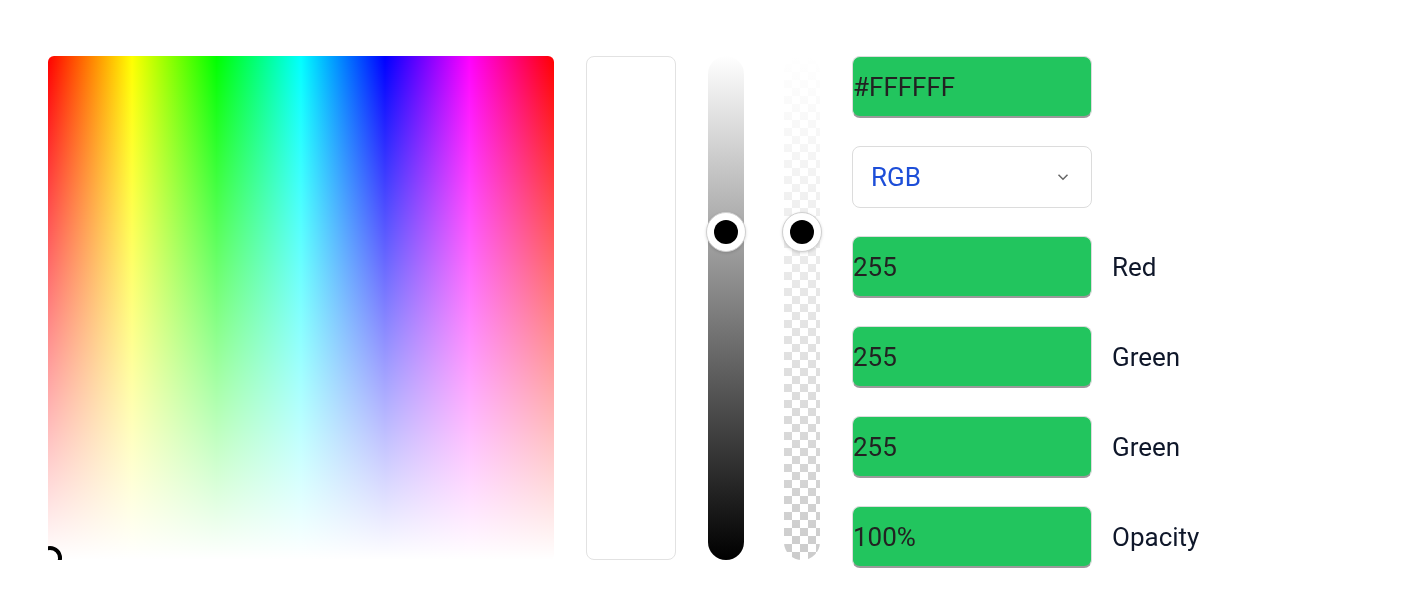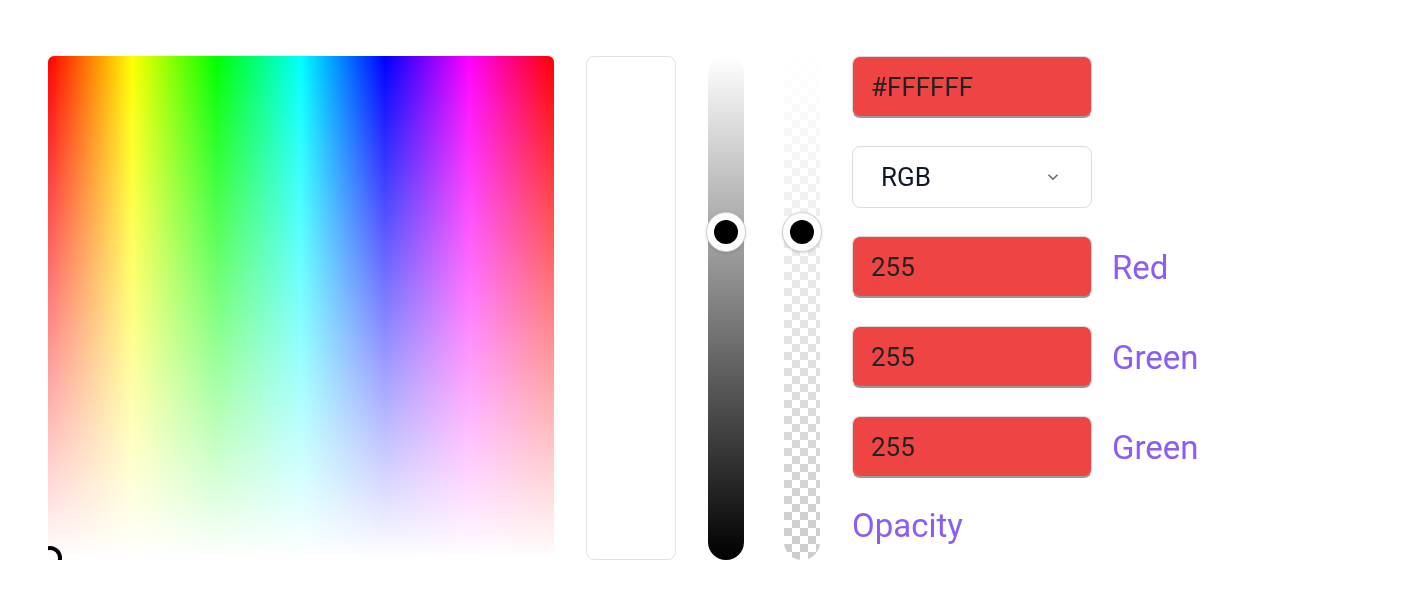--- a/index.html
+++ b/index.html
@@ -107,40 +107,40 @@
       display: flex;
       align-items: center;
       gap: 20px;
     }
     .text-input {
       width: 240px;
       height: 62px;
       border: 1px solid #dcdcdc;
       border-bottom: 2px solid #9a9a9a;
       border-radius: 8px;
-      padding: 0 18px;
+      padding: 0 0;
       font-size: 26px;
       color: #222222;
-      background: #ef4444;
+      background: #22c55e;
       font-family: inherit;
       outline: none;
     }
     .select-wrap {
       position: relative;
       width: 240px;
       height: 62px;
     }
     .select-box {
       width: 100%;
       height: 100%;
       border: 1px solid #dcdcdc;
       border-radius: 8px;
-      padding: 0 28px;
+      padding: 0 18px;
       font-size: 26px;
-      color: #0f172a;
+      color: #1d4ed8;
       background: #ffffff;
       display: flex;
       align-items: center;
       justify-content: space-between;
       cursor: pointer;
     }
     .chevron {
       width: 20px;
       height: 20px;
       display: flex;
@@ -148,22 +148,22 @@
       justify-content: center;
     }
     .chevron svg {
       width: 18px;
       height: 18px;
       stroke: #666666;
       stroke-width: 2;
       fill: none;
     }
     .field-label {
-      font-size: 33px;
-      color: #8b5cf6;
+      font-size: 26px;
+      color: #0f172a;
     }
     .fields-wide {
       display: flex;
       flex-direction: column;
       gap: 28px;
     }
   </style>
 </head>
 <body>
 
@@ -218,18 +218,19 @@
       <input class="text-input" type="text" value="255" style="">
       <span class="field-label">Green</span>
     </div>
 
     <div class="field-row">
       <input class="text-input" type="text" value="255" style="">
       <span class="field-label">Green</span>
     </div>
 
     <div class="field-row">
+      <input class="text-input" type="text" value="100%" style="">
       <span class="field-label">Opacity</span>
     </div>
 
   </div>
 
 </div>
 
 </body></html>

